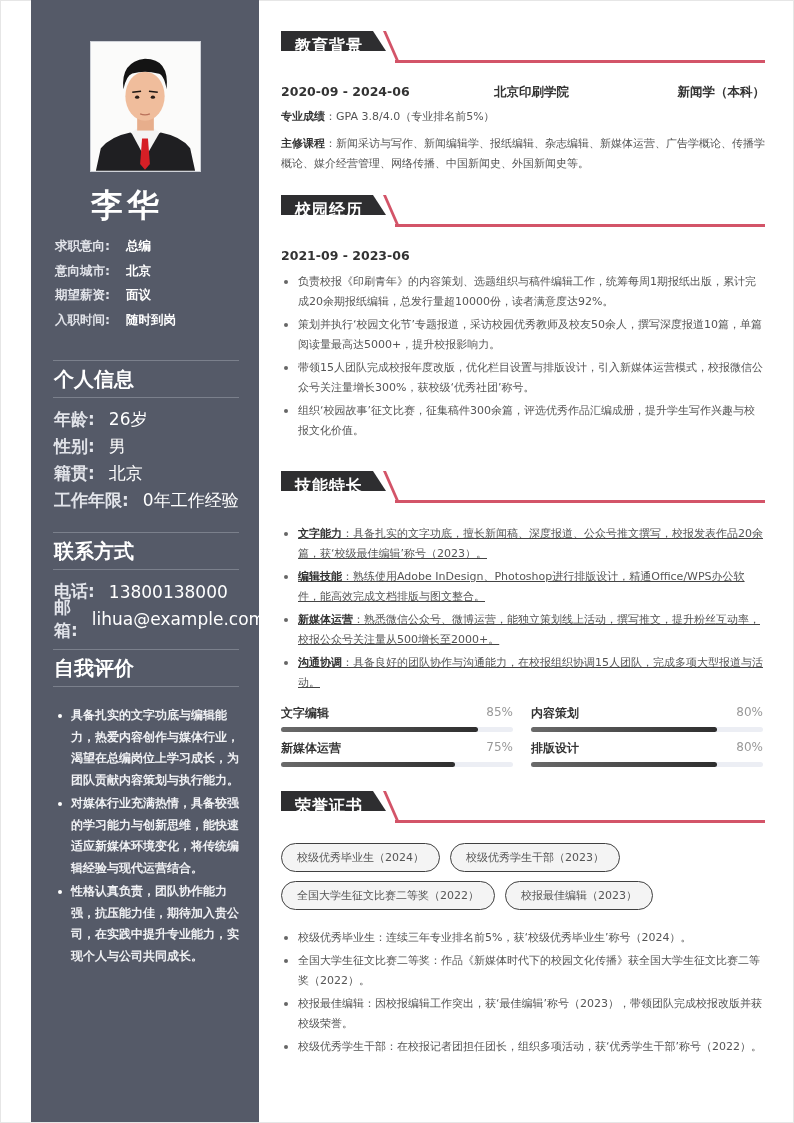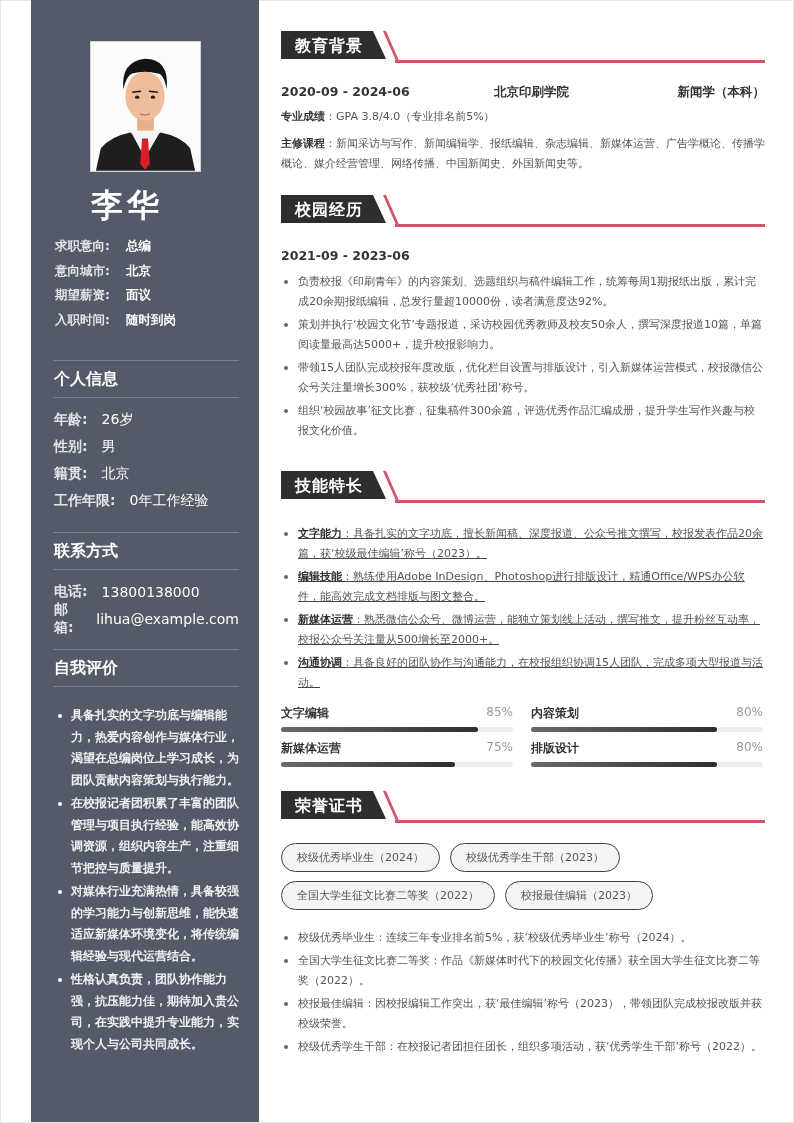--- a/index.html
+++ b/index.html
@@ -12,33 +12,33 @@
   .photo { position: absolute; left: 59px; top: 41px; width: 111px; height: 131px; background: #fafafa; border: 1px solid #cfd2d8; overflow: hidden; }
   .photo svg { width: 100%; height: 100%; display: block; }
   .name { position: absolute; left: 0; top: 184px; width: 192px; text-align: center; font-size: 32px; font-weight: bold; letter-spacing: 4px; color: #fff; }
   .intent { position: absolute; left: 24px; top: 238px; width: 190px; }
   .intent .row { height: 24.5px; font-size: 12.5px; font-weight: bold; display: flex; }
   .intent .label { color: #e2e4ea; width: 71px; }
   .intent .value { color: #fff; }
 
   .side-section { position: absolute; left: 22px; width: 186px; }
   .side-rule { height: 1px; background: #7b808c; }
-  .side-title { font-size: 16px; font-weight: bold; color: #fff; height: 36px; line-height: 36px; padding-left: 1px; }
-  .kv { display: flex; font-size: 14px; height: 27px; align-items: center; padding-left: 1px; }
+  .side-title { font-size: 20px; font-weight: bold; color: #fff; height: 36px; line-height: 36px; padding-left: 1px; }
+  .kv { display: flex; font-size: 17px; height: 27px; align-items: center; padding-left: 1px; }
   .kv .k { font-weight: bold; color: #e2e4ea; margin-right: 14px; }
   .kv .v { color: #fff; }
 
   .self-list { list-style: none; margin-top: 18px; }
   .self-list li { position: relative; padding-left: 18px; font-size: 12px; font-weight: bold; color: #f0f1f4; line-height: 21.5px; margin-bottom: 2px; }
   .self-list li::before { content: ""; position: absolute; left: 5px; top: 9px; width: 4px; height: 4px; border-radius: 50%; background: #fff; }
 
   
   .main { position: absolute; left: 281px; top: 0; width: 484px; }
   .sec-head { position: absolute; left: 0; width: 484px; height: 33px; }
-  .sec-head .tag { position: absolute; left: 0; top: 0; height: 28px; width: 105px; background: #2e2e30; clip-path: polygon(0 0, 92px 0, 105px 100%, 0 100%); }
+  .sec-head .tag { position: absolute; left: 0; top: 0; height: 20px; width: 105px; background: #2e2e30; clip-path: polygon(0 0, 92px 0, 105px 100%, 0 100%); }
   .sec-head .tag span { position: absolute; left: 14px; top: 5px; font-size: 16px; font-weight: bold; color: #fff; letter-spacing: 1px; }
   .sec-head .slash { position: absolute; left: 102px; top: 0; width: 18px; height: 32px; background: #d35468; clip-path: polygon(0 0, 3px 0, 17px 100%, 14px 100%); }
   .sec-head .line { position: absolute; left: 114px; top: 29px; right: 0; height: 3px; background: #d35468; }
 
   .edu-row { position: absolute; left: 0; width: 484px; display: flex; justify-content: space-between; font-size: 12.5px; font-weight: bold; color: #333; }
   .edu-row .school { position: absolute; left: 213px; }
   .para { position: absolute; left: 0; width: 484px; font-size: 11px; color: #555; line-height: 20px; }
   .para b { color: #333; margin-top: 39px; }
 
   .period { position: absolute; left: 0; font-size: 12.5px; font-weight: bold; color: #333; }
@@ -136,21 +136,20 @@
         <span class="v">lihua@example.com</span>
       </div>
   </section>
 
   <section class="side-section" style="top:649px;">
     <div class="side-rule"></div>
     <div class="side-title">自我评价</div>
     <div class="side-rule"></div>
     <ul class="self-list">
       <li>具备扎实的文字功底与编辑能力，热爱内容创作与媒体行业，渴望在总编岗位上学习成长，为团队贡献内容策划与执行能力。</li>
-      <li>在校报记者团积累了丰富的团队管理与项目执行经验，能高效协调资源，组织内容生产，注重细节把控与质量提升。</li>
       <li>对媒体行业充满热情，具备较强的学习能力与创新思维，能快速适应新媒体环境变化，将传统编辑经验与现代运营结合。</li>
       <li>性格认真负责，团队协作能力强，抗压能力佳，期待加入贵公司，在实践中提升专业能力，实现个人与公司共同成长。</li>
     </ul>
   </section>
 </aside>
 
 <main class="main">
 
   <div class="sec-head" style="top:31px;">
     <div class="tag">

